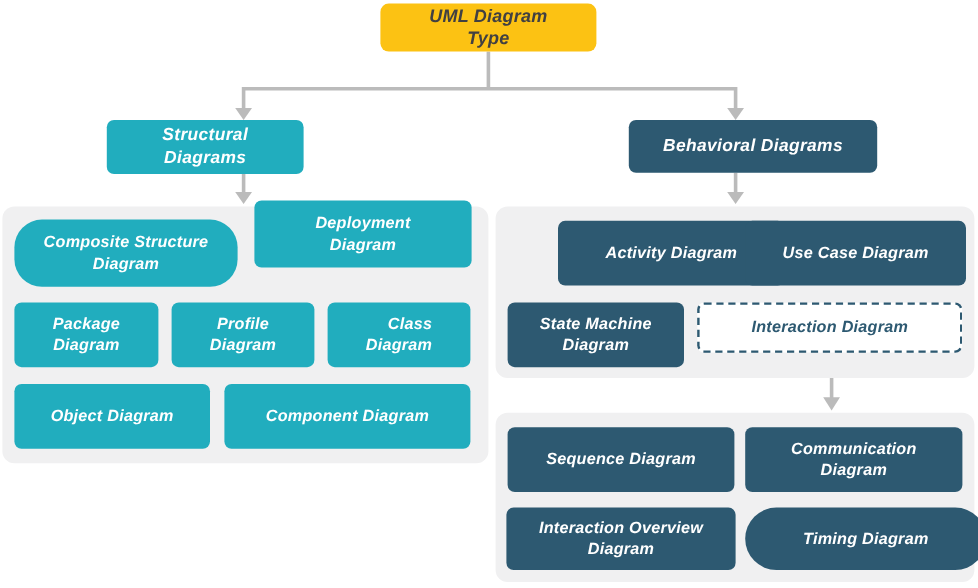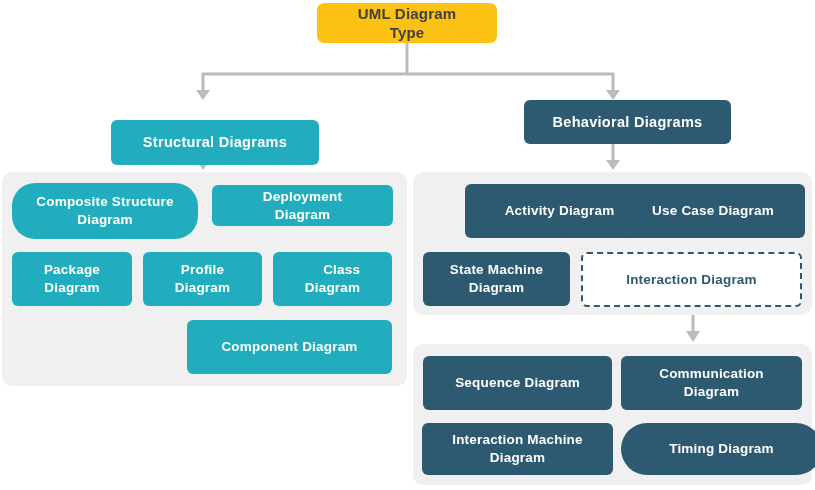--- a/index.html
+++ b/index.html
@@ -9,21 +9,21 @@
     background:#ffffff;
   }
   .connectors{position:absolute;left:0;top:0;width:815px;height:490px;pointer-events:none;}
   .cline{stroke:var(--c-arrow,#bbbbbb);stroke-width:3;fill:none;}
   .ahead{fill:var(--c-arrow,#bbbbbb);stroke:none;}
   .panel{position:absolute;background:var(--c-panel,#f0f0f1);border-radius:10px;}
   .node{
     position:absolute;display:flex;align-items:center;justify-content:center;
     text-align:center;border-radius:6px;font-weight:700;color:#ffffff;
     white-space:pre-line;box-sizing:border-box;padding:2px 24px;
-    font-size:13.5px;line-height:1.3;letter-spacing:0.2px;
+    font-size:13.5px;line-height:1.3;letter-spacing:0.2px;font-style:italic;
   }
   .node.root{background:var(--c-yellow,#fcc213);color:var(--c-root_text,#414042);font-size:15px;border-radius:7px;}
   .node.teal{background:var(--c-teal,#21adbe);}
   .node.navy{background:var(--c-navy,#2d5971);}
   .node.header{font-size:14.5px;letter-spacing:0.3px;}
   .node.dashed{
     background:#ffffff;border:2px dashed var(--c-navy,#2d5971);
     color:var(--c-navy,#2d5971);border-radius:6px;
   }
 </style>
@@ -44,40 +44,41 @@
     <path class="cline" d="M693 307 V332"></path>
     <polygon class="ahead" points="686,331 700,331 693,342"></polygon>
   </svg>
 
   <div class="panel" style="left:2px;top:172px;width:405px;height:214px;"></div>
   <div class="panel" style="left:413px;top:172px;width:399px;height:143px;"></div>
   <div class="panel" style="left:413px;top:344px;width:399px;height:141px;"></div>
 
   <div class="node root" style="left:317px;top:3px;width:180px;height:40px;">UML Diagram Type</div>
 
-  <div class="node teal header" style="left:111px;top:100px;width:208px;height:45px;margin-top:20px;">Structural Diagrams</div>
+  <div class="node teal header" style="left:89px;top:100px;width:164px;height:45px;">Structural Diagrams</div>
   <div class="node navy header" style="left:510px;top:100px;width:207px;height:44px;margin-left:14px;">Behavioral Diagrams</div>
 
   <div class="node teal" style="left:12px;top:183px;width:186px;height:56px;border-radius:23px;">Composite Structure
 Diagram</div>
-  <div class="node teal" style="left:212px;top:185px;width:181px;height:41px;">Deployment Diagram</div>
+  <div class="node teal" style="left:212px;top:167px;width:181px;height:56px;">Deployment Diagram</div>
   <div class="node teal" style="left:12px;top:252px;width:120px;height:54px;text-align:center;">Package
 Diagram</div>
   <div class="node teal" style="left:143px;top:252px;width:119px;height:54px;">Profile
 Diagram</div>
   <div class="node teal" style="left:273px;top:252px;width:119px;height:54px;text-align:right;">Class
 Diagram</div>
+  <div class="node teal" style="left:12px;top:320px;width:163px;height:54px;">Object Diagram</div>
   <div class="node teal" style="left:187px;top:320px;width:205px;height:54px;">Component Diagram</div>
 
   <div class="node navy" style="left:423px;top:184px;width:189px;height:54px;margin-left:42px;">Activity Diagram</div>
   <div class="node navy" style="left:621px;top:184px;width:184px;height:54px;">Use Case Diagram</div>
   <div class="node navy" style="left:423px;top:252px;width:147px;height:54px;">State Machine
 Diagram</div>
-  <div class="node dashed" style="left:581px;top:252px;width:221px;height:55px;">Interaction Diagram</div>
+  <div class="node dashed" style="left:581px;top:252px;width:221px;height:42px;">Interaction Diagram</div>
 
   <div class="node navy" style="left:423px;top:356px;width:189px;height:54px;">Sequence Diagram</div>
   <div class="node navy" style="left:621px;top:356px;width:181px;height:54px;">Communication
 Diagram</div>
-  <div class="node navy" style="left:422px;top:423px;width:191px;height:52px;">Interaction Machine
+  <div class="node navy" style="left:422px;top:423px;width:191px;height:52px;">Interaction Overview
 Diagram</div>
   <div class="node navy" style="left:621px;top:423px;width:201px;height:52px;border-radius:26px;">Timing Diagram</div>
 
 </div>
 
 </body></html>

